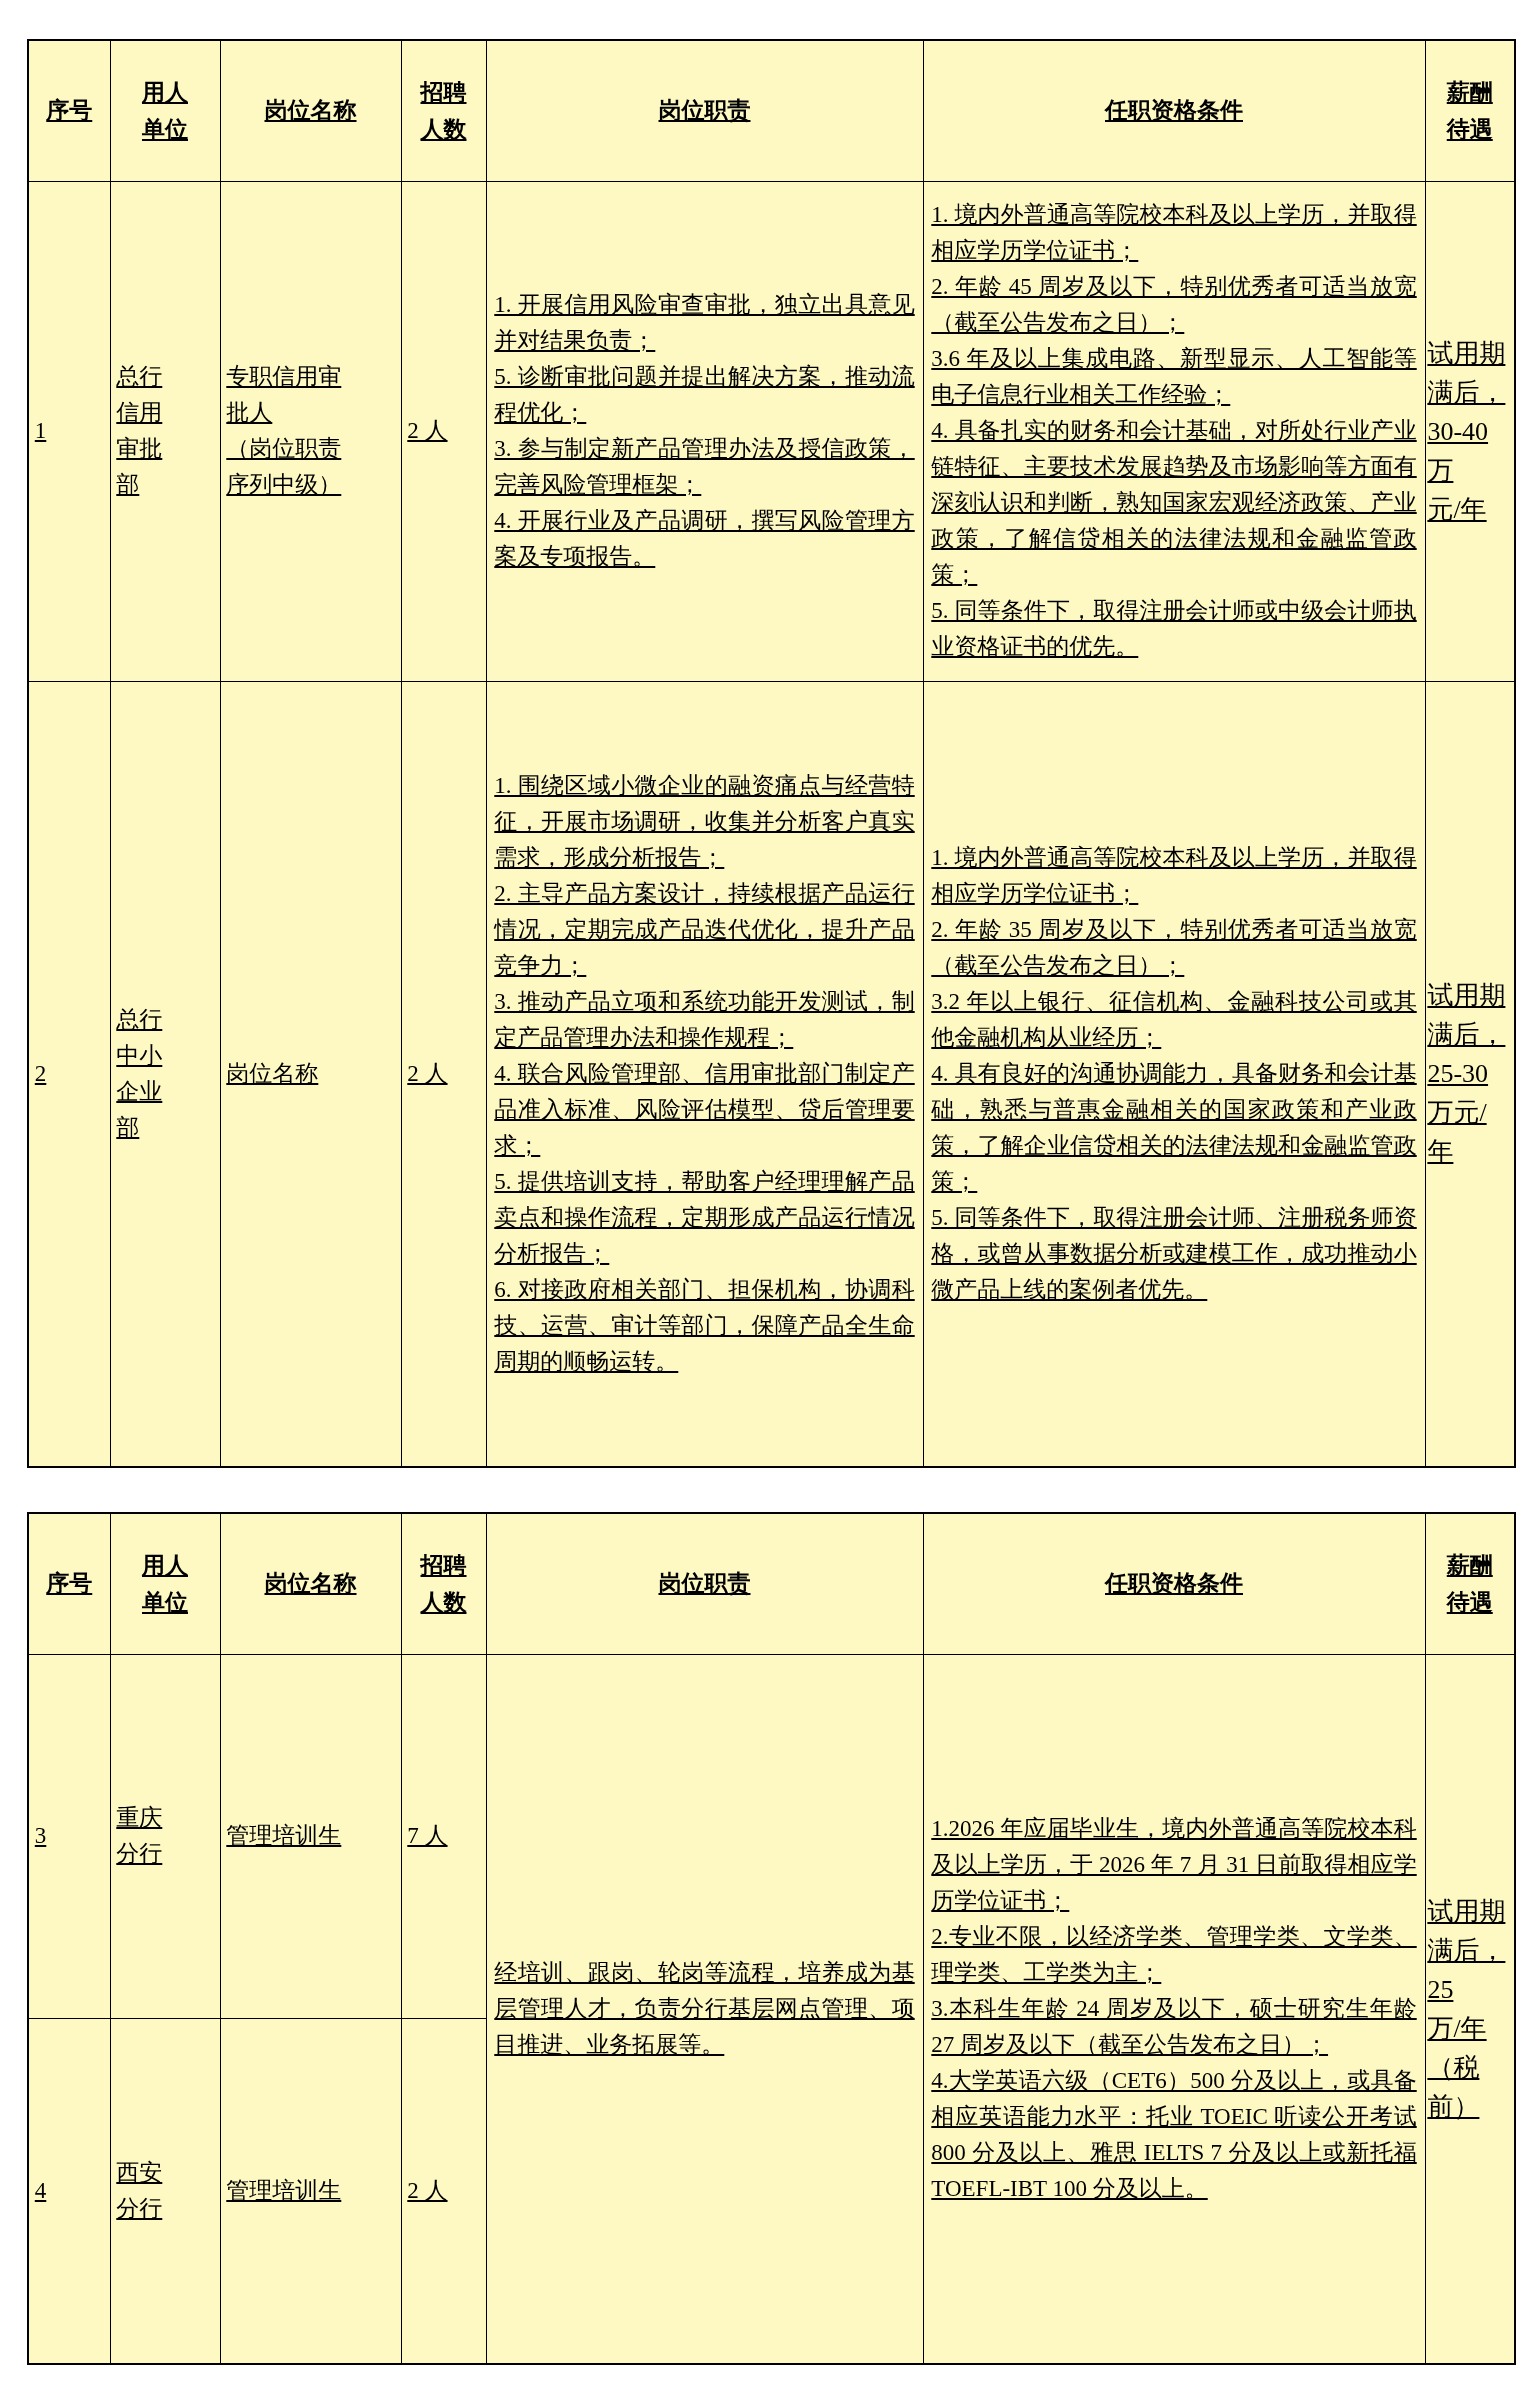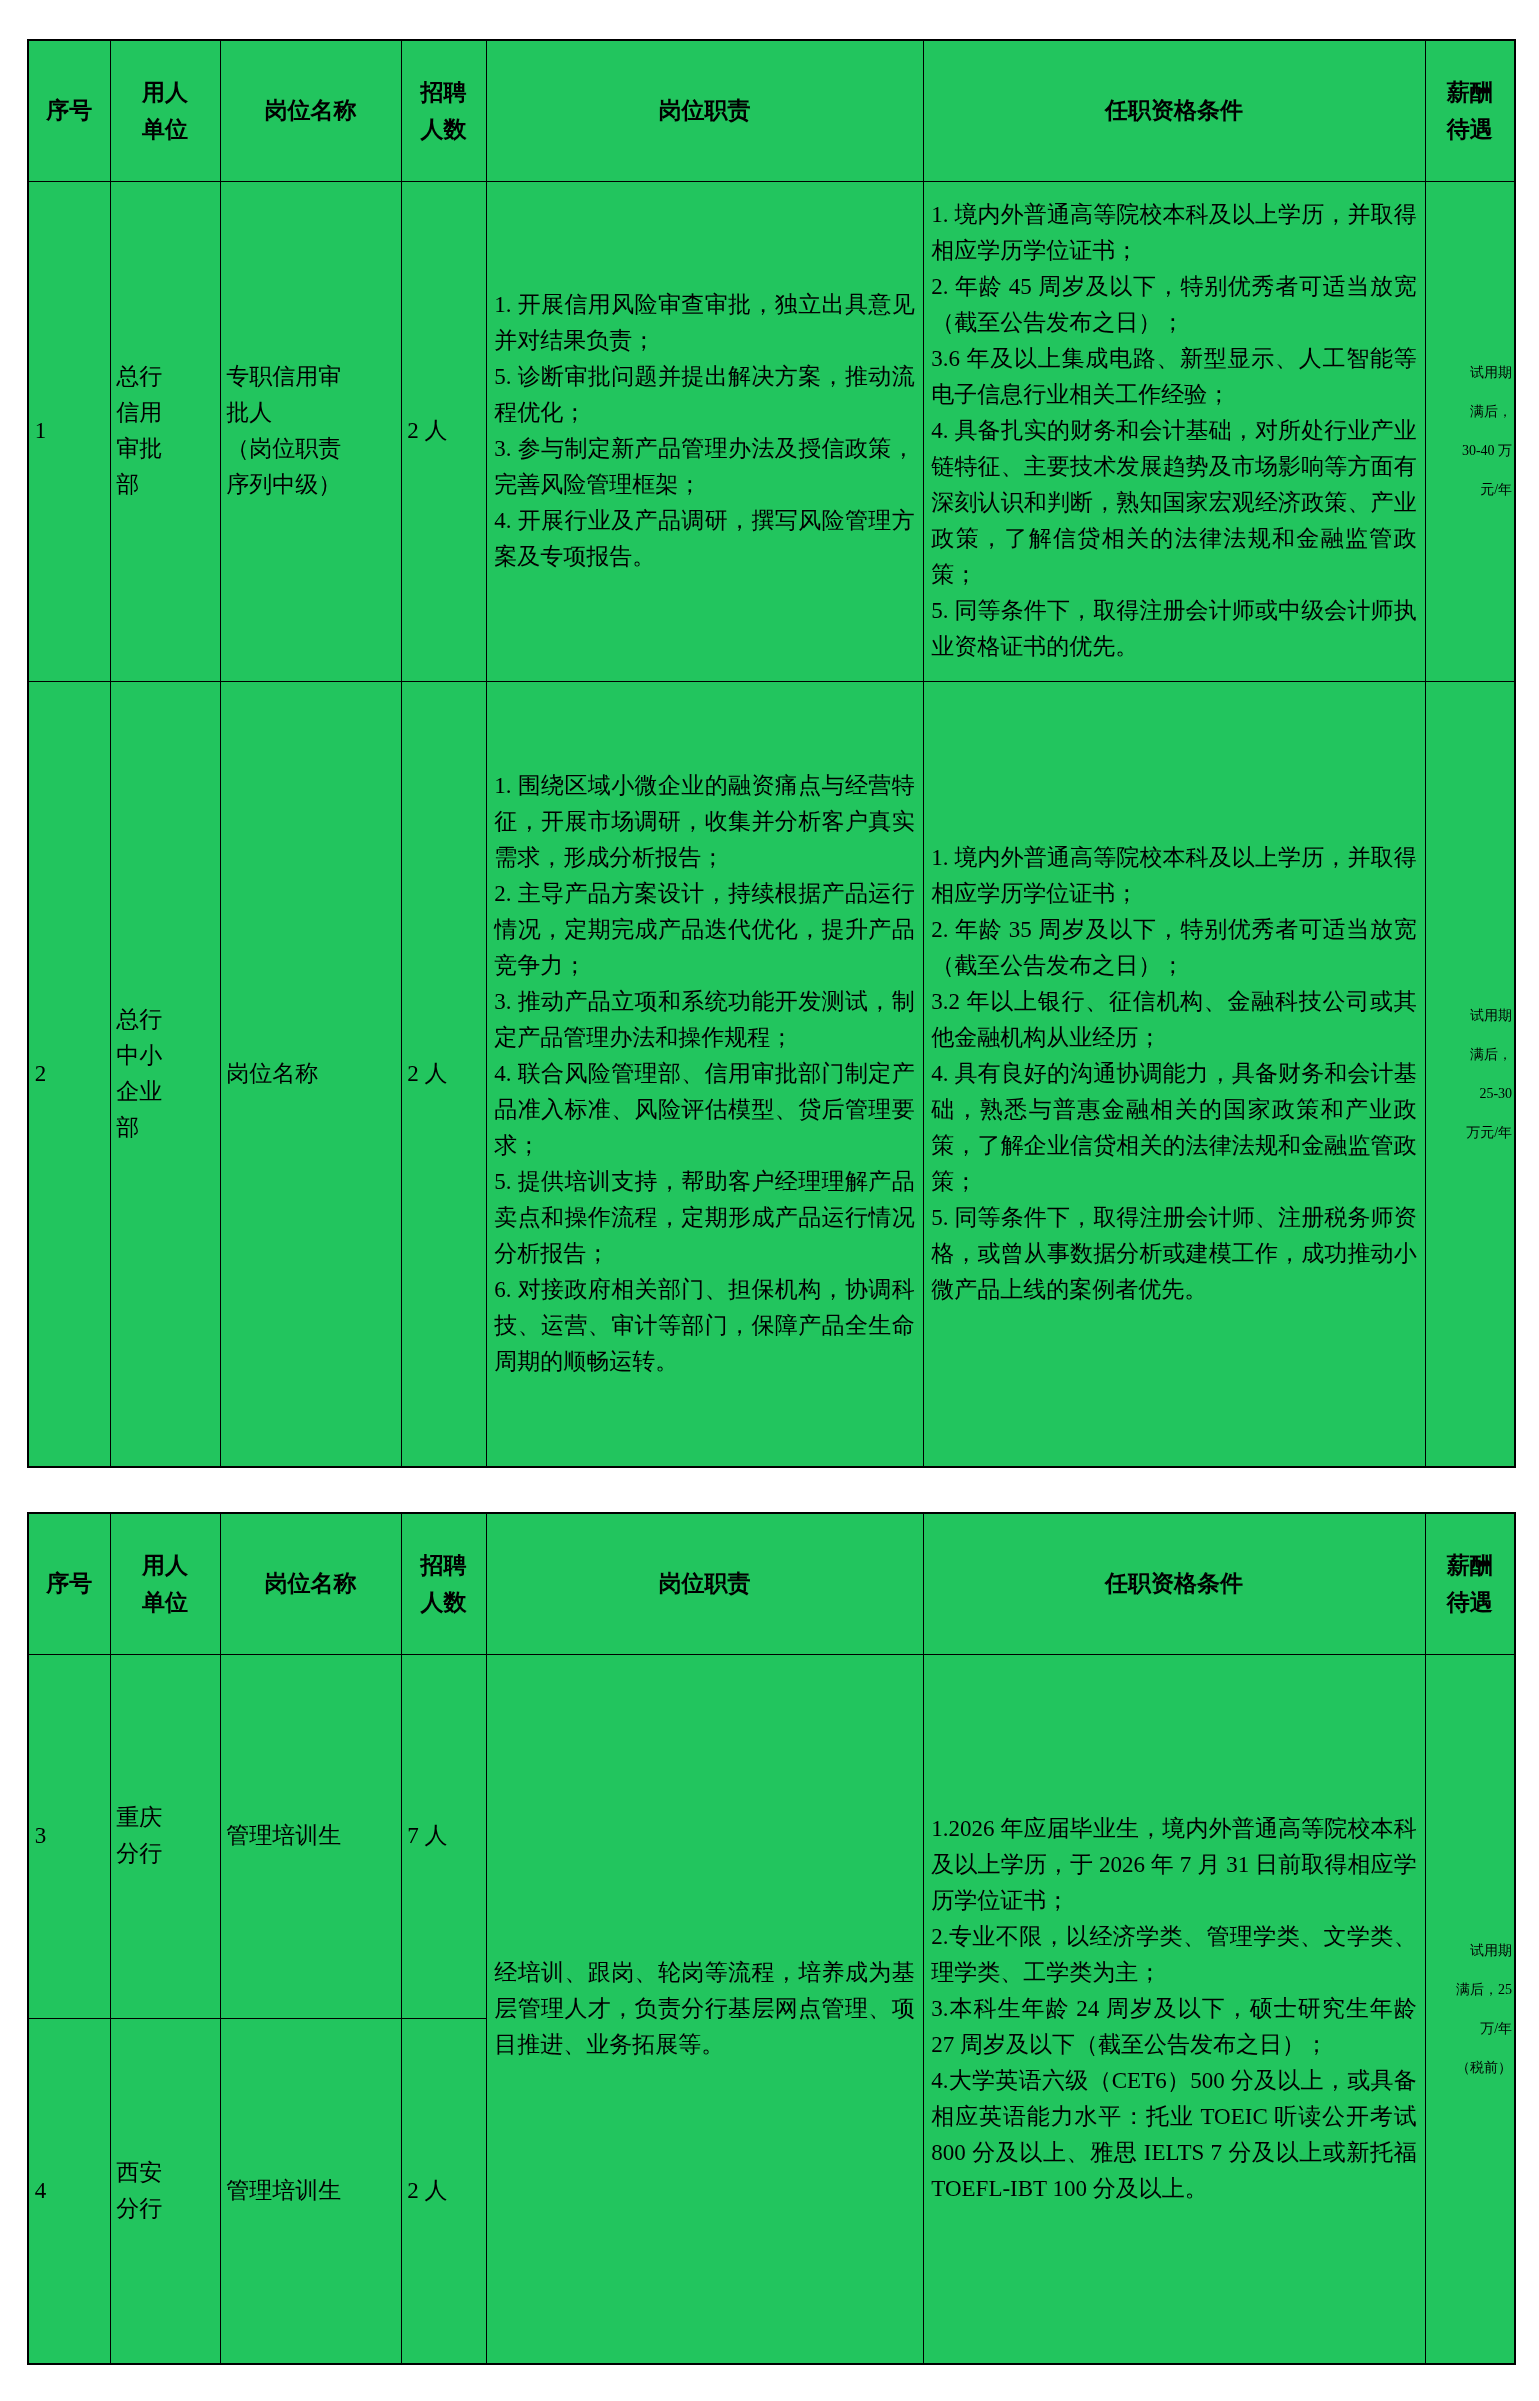--- a/index.html
+++ b/index.html
@@ -4,37 +4,38 @@
 <style>
   html,body{margin:0;padding:0;background:#ffffff;}
   .sheet{
     width:1540px;height:2402px;background:#ffffff;color:#000000;
     font-family:"Liberation Serif","DejaVu Serif",serif;
     position:relative;overflow:hidden;
   }
   table.jobs{
     border-collapse:collapse;table-layout:fixed;
     width:1487px;margin-left:27px;
-    background:#22c55e;
+    background:#fef9c3;
+    text-decoration:underline;
   }
   table.jobs.first{margin-top:39px;}
   table.jobs.second{margin-top:44px;}
   table.jobs,table.jobs th,table.jobs td{border:1.9px solid #000000;}
   table.jobs{border-width:2.9px;}
   th,td{
     vertical-align:middle;color:#000000;
     white-space:pre-line;
     font-size:23px;line-height:36px;
     padding:3.9px 5.8px;
     overflow:hidden;
   }
   th{font-weight:bold;text-align:center;line-height:37px;}
   td.center{text-align:left;}
   td.longtext{text-align:justify;padding:5.8px 7.8px;}
-  td.salary{text-align:right;font-size:14px;line-height:39px;padding:1.9px 1.9px;}
+  td.salary{text-align:left;font-size:26px;line-height:39px;padding:1.9px 1.9px;}
   tr.hdr{height:141px;}
   tr.r1{height:500px;}
   tr.r2{height:786px;}
   tr.r3{height:364px;}
   tr.r4{height:346px;}
   col.c-seq{width:82px;}
   col.c-emp{width:110px;}
   col.c-pos{width:181px;}
   col.c-num{width:85px;}
   col.c-dut{width:437px;}

